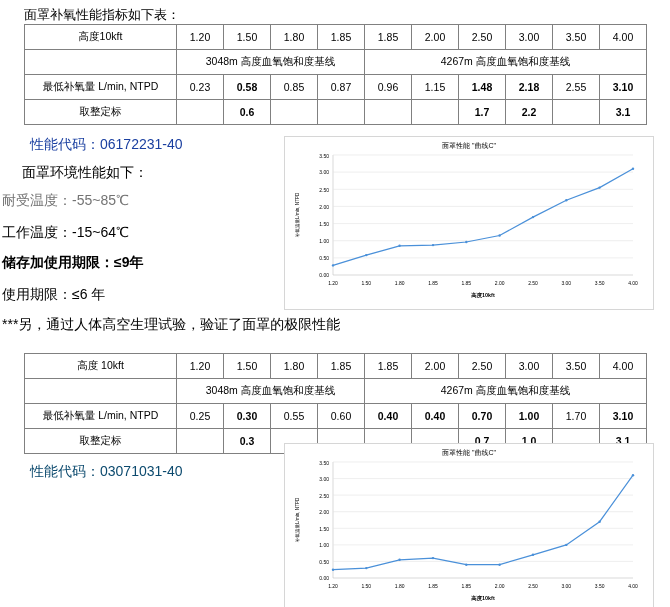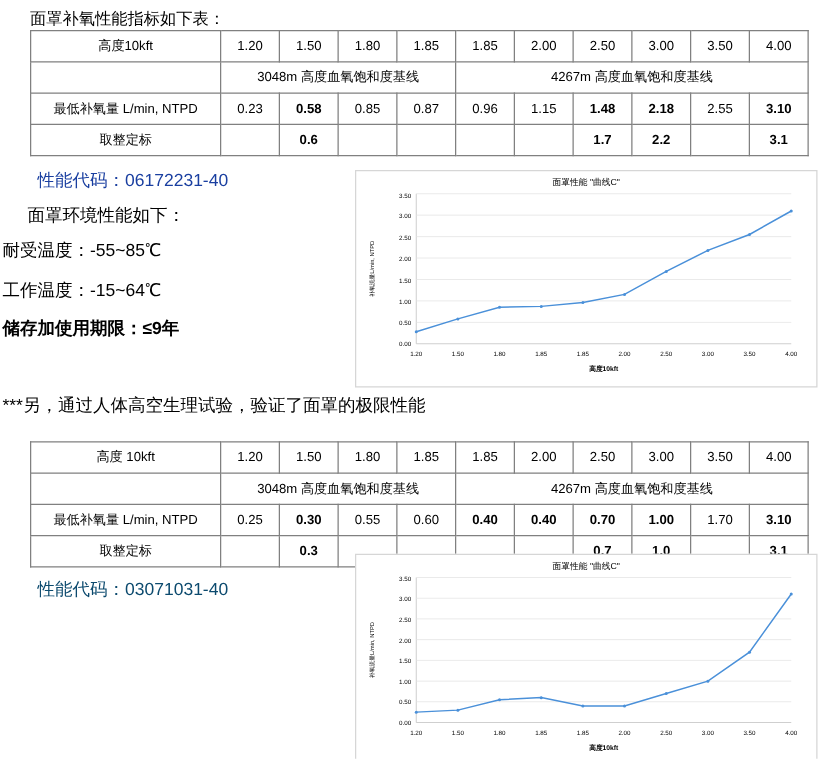--- a/index.html
+++ b/index.html
@@ -59,21 +59,21 @@
     top: 353px;
     width: 622px;
   }
   .textline {
     position: absolute;
     font-size: 14px;
     white-space: nowrap;
   }
   .code1 { left: 30px; top: 136px; color: #1a3fa0; }
   .env-head { left: 2px; top: 164px; color: #000; margin-left: 20px; }
-  .temp1 { left: 2px; top: 192px; color: #000000; }
+  .temp1 { left: 2px; top: 192px; color: #737373; }
   .temp2 { left: 2px; top: 224px; color: #000; }
   .store { left: 2px; top: 254px; color: #000; font-weight: bold; }
   .use { left: 2px; top: 286px; color: #000; }
   .note { left: 2px; top: 316px; color: #000; }
   .code2 { left: 30px; top: 463px; color: #0c4a6e; }
 
   .chartbox {
     position: absolute;
     border: 1px solid #d6d6d6;
     background: #ffffff;
@@ -177,20 +177,21 @@
       <td class="bold">3.1</td>
     </tr>
   </tbody>
     </table>
 
   <div class="textline code1">性能代码：06172231-40</div>
   <div class="textline env-head">面罩环境性能如下：</div>
   <div class="textline temp1">耐受温度：-55~85℃</div>
   <div class="textline temp2">工作温度：-15~64℃</div>
   <div class="textline store">储存加使用期限：≤9年</div>
+  <div class="textline use">使用期限：≤6 年</div>
   <div class="textline note">***另，通过人体高空生理试验，验证了面罩的极限性能</div>
 
   <div class="chartbox chart1">
     <div class="chart-title">面罩性能 "曲线C"</div>
     <svg class="chart-svg" width="368" height="158" viewBox="0 0 368 158">
       <g>
         <line x1="48" y1="6" x2="48" y2="126" stroke="#c8c8c8" stroke-width="0.7"></line>
         <line x1="48" y1="126" x2="348" y2="126" stroke="#c8c8c8" stroke-width="0.7"></line>
         <line x1="48" y1="108.9" x2="348" y2="108.9" stroke="#e3e3e3" stroke-width="0.6"></line>
         <line x1="48" y1="91.7" x2="348" y2="91.7" stroke="#e3e3e3" stroke-width="0.6"></line>

